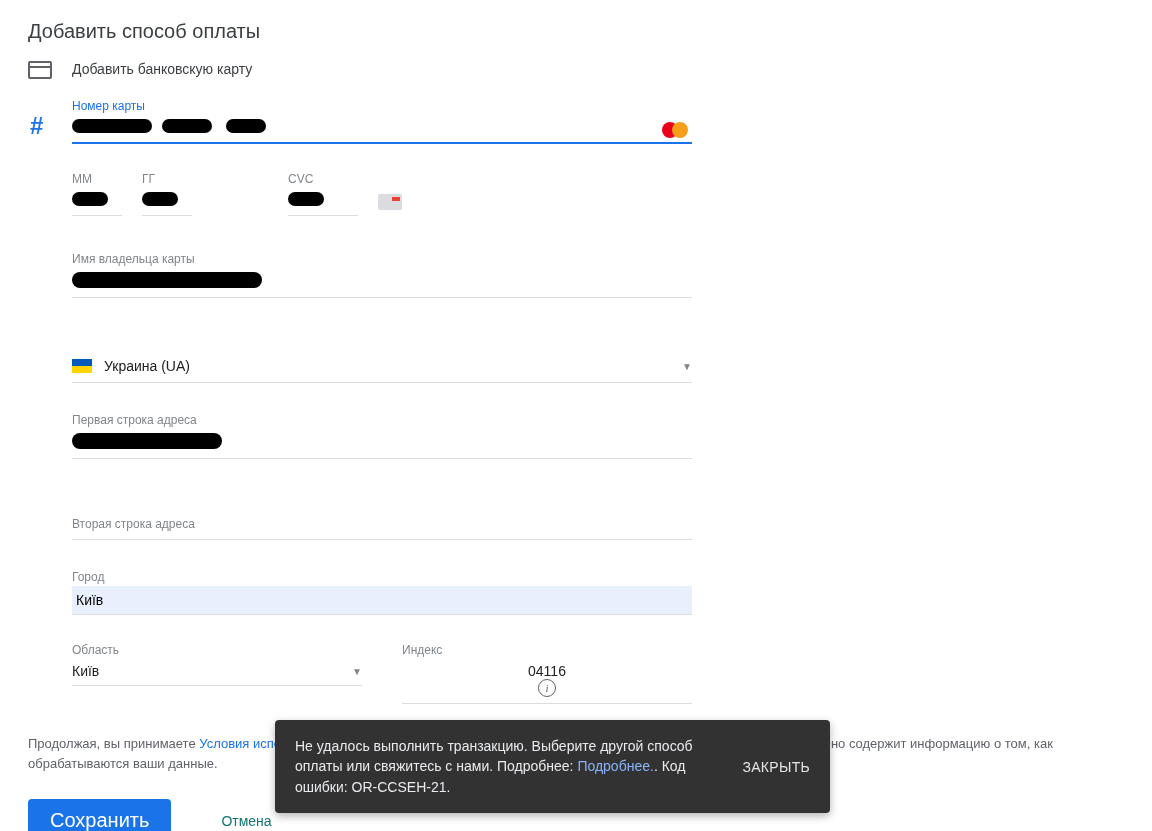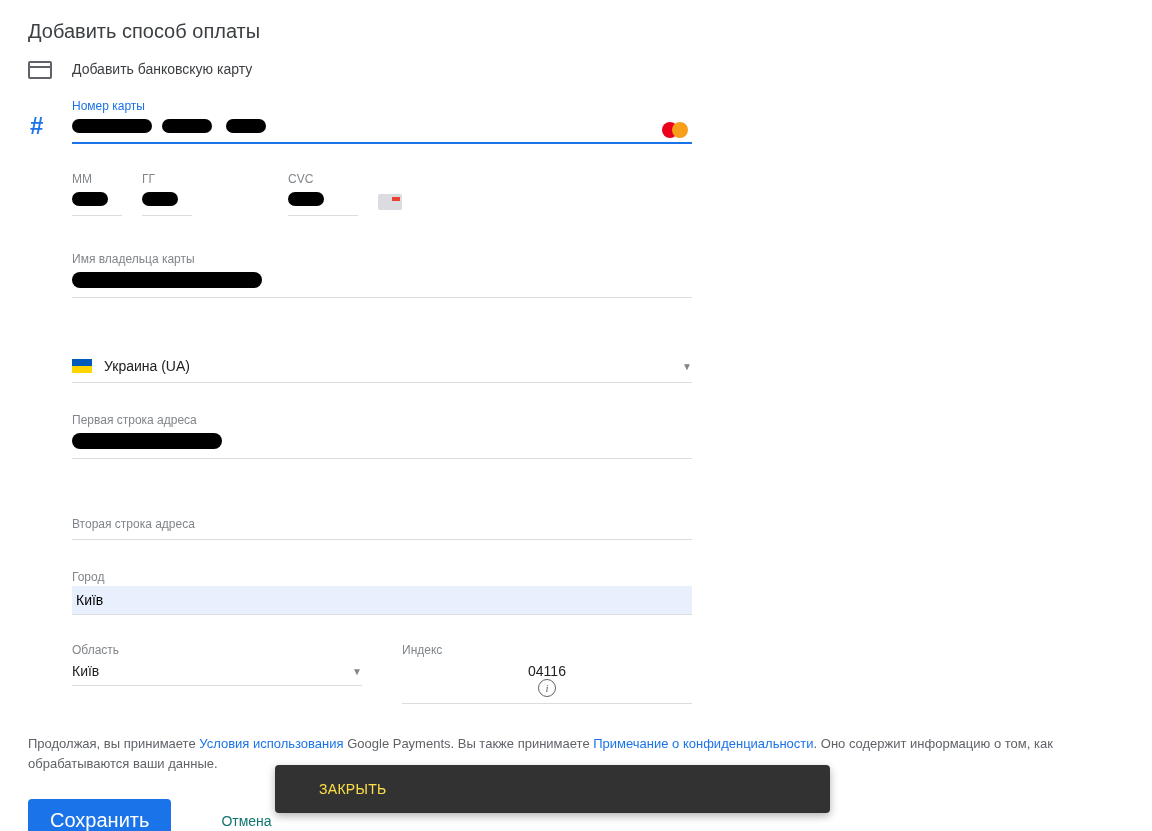--- a/index.html
+++ b/index.html
@@ -212,21 +212,21 @@
       border-radius: 4px;
       display: flex;
       align-items: center;
       font-size: 14px;
       line-height: 1.45;
       box-shadow: 0 3px 8px rgba(0,0,0,0.3);
     }
     .toast-msg { flex: 1; }
     .toast-msg a { color: #8ab4f8; text-decoration: none; }
     .toast-close {
-      color: #fde047;
+      color: #e5e5e5;
       font-weight: 500;
       background: none;
       border: none;
       cursor: pointer;
       font-size: 14px;
       margin-left: 24px;
       letter-spacing: 0.3px;
     }
   </style>
 </head>
@@ -322,14 +322,17 @@
 <p class="terms">
   <span>Продолжая, вы принимаете </span><a href="#">Условия использования</a><span> Google Payments. Вы также принимаете </span><a href="#">Примечание о конфиденциальности</a><span>. Оно содержит информацию о том, как обрабатываются ваши данные.</span>
 </p>
 
 <div class="btn-row">
   <button class="btn-save">Сохранить</button>
   <button class="btn-cancel">Отмена</button>
 </div>
 
 <div class="toast">
+  <div class="toast-msg">
+    <span>Не удалось выполнить транзакцию. Выберите другой способ оплаты или свяжитесь с нами. Подробнее: </span><a href="#">Подробнее.</a><span>. Код ошибки: OR-CCSEH-21.</span>
+  </div>
   <button class="toast-close">ЗАКРЫТЬ</button>
 </div>
 
 </body></html>

